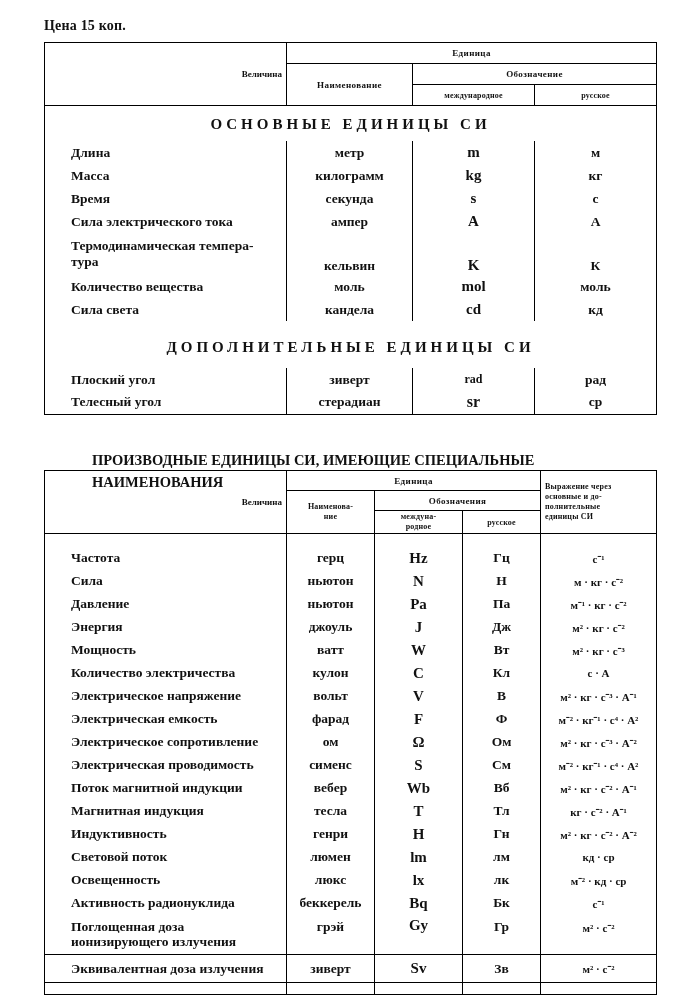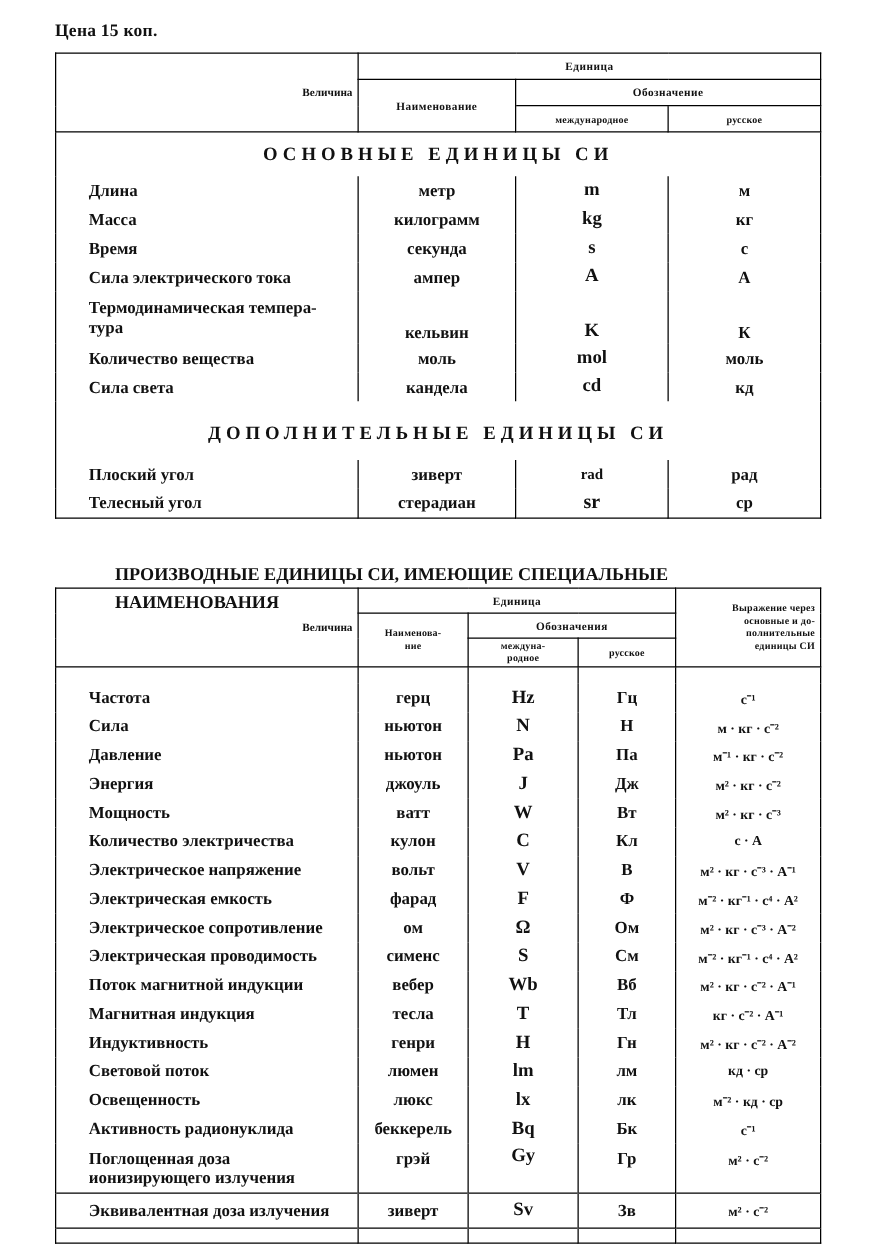--- a/index.html
+++ b/index.html
@@ -225,21 +225,21 @@
       <col style="width:242px">
       <col style="width:88px">
       <col style="width:88px">
       <col style="width:78px">
       <col style="width:116px">
     </colgroup>
     <tbody>
       <tr>
         <td rowspan="3" class="hdr-vel">Величина</td>
         <td colspan="3" class="hdr-cell" style="height:13px">Единица</td>
-        <td rowspan="3" class="hdr-small" style="text-align:right;white-space:pre-line;line-height:1.25">Выражение через
+        <td rowspan="3" class="hdr-small" style="text-align:left;white-space:pre-line;line-height:1.25">Выражение через
 основные и до-
 полнительные
 единицы СИ</td>
       </tr>
       <tr>
         <td rowspan="2" class="hdr-small" style="text-align:center;white-space:pre-line;line-height:1.2">Наименова-
 ние</td>
         <td colspan="2" class="hdr-cell" style="height:13px">Обозначения</td>
       </tr>
       <tr>

